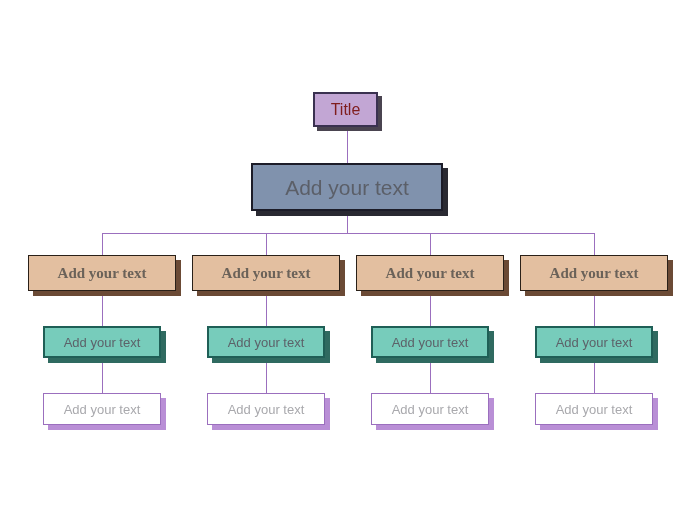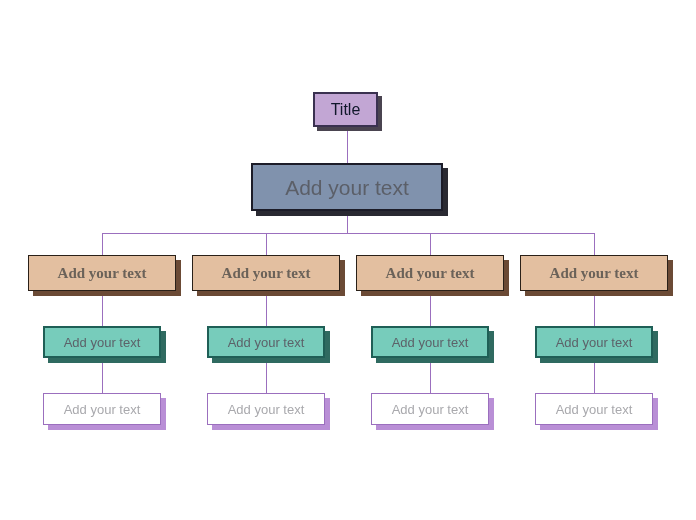--- a/index.html
+++ b/index.html
@@ -44,21 +44,21 @@
   .node .label {
     display: block;
     line-height: 1;
   }
 
   
   .n-title {
     background: #c2a6d4;
     border: 2px solid #3a3150;
     box-shadow: 4px 4px 0 0 #4a4450;
-    color: #0f172a;
+    color: #7f1d1d;
     font-family: "Liberation Sans", sans-serif;
     font-size: 16px;
   }
 
   
   .n-main {
     background: #8092ad;
     border: 2px solid #1c1c28;
     box-shadow: 5px 5px 0 0 #2a2a32;
     color: #5b5f68;

